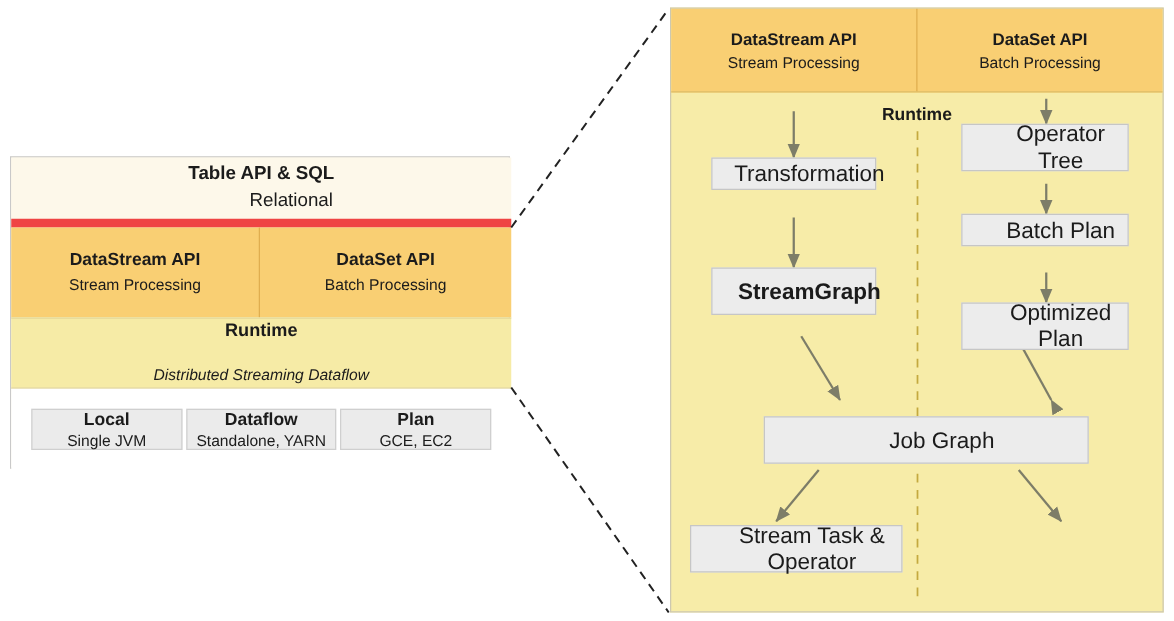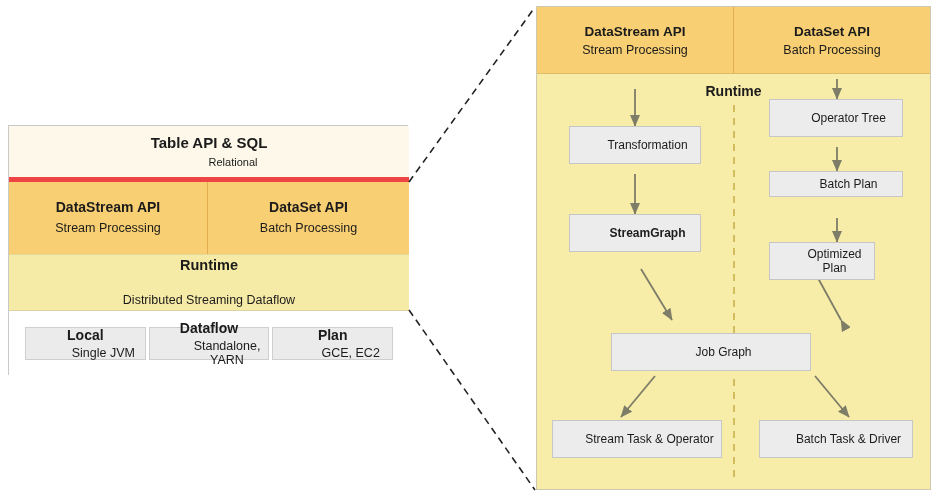--- a/index.html
+++ b/index.html
@@ -42,63 +42,63 @@
     left: 8px;
     top: 125px;
     width: 400px;
     height: 250px;
     border: 1px solid #c9c9c9;
     background: #fdf8e8;
   }
   .layer-table {
     left: 0; top: 0; width: 400px; height: 56px;
     background: #fdf8ea;
-    border-bottom: 5px solid #ef4444;
+    border-bottom: 7px solid #ef4444;
   }
   .layer-table .t1 { font-size: 15px; }
-  .layer-table .t2 { font-size: 11px; margin-top: 3px; margin-left: 48px; }
+  .layer-table .t2 { font-size: 15px; margin-top: 3px; margin-left: 48px; }
 
   .layer-api {
     top: 56px; height: 72px;
     background: #f9cf73;
   }
   .api-left  { left: 0;     width: 199px; border-right: 1px solid #e0ae4f; }
   .api-right { left: 199px; width: 201px; }
   .layer-api .t1 { font-size: 14px; }
   .layer-api .t2 { font-size: 12.5px; margin-top: 4px; }
 
   .layer-runtime {
     left: 0; top: 128px; width: 400px; height: 57px;
     background: #f6eba6;
     border-top: 1px solid #e2d79a;
     border-bottom: 1px solid #ddd3a2;
   }
   .layer-runtime .t1 { font-size: 14.5px; }
-  .layer-runtime .t2 { font-size: 12.5px; margin-top: 19px; }
+  .layer-runtime .t2 { font-size: 12.5px; margin-top: 19px; font-style: italic; }
 
   .layer-infra {
     left: 0; top: 185px; width: 400px; height: 65px;
     background: #ffffff;
     display: flex;
     gap: 3px;
     padding: 16px;
   }
   .infra-cell {
     flex: 1 1 0;
     background: #ebebeb;
     border: 1px solid #cfcfcf;
     display: flex;
     flex-direction: column;
     align-items: center;
     justify-content: center;
     text-align: center;
     box-sizing: border-box;
   }
   .infra-cell .t1 { font-size: 14px; font-weight: bold; }
-  .infra-cell .t2 { font-size: 12.5px; margin-top: 3px; margin-left: 36px; }
+  .infra-cell .t2 { font-size: 12.5px; margin-top: 3px; }
 
   
   #connectors {
     position: absolute;
     left: 0; top: 0;
     width: 939px; height: 497px;
     pointer-events: none;
   }
 
   
@@ -140,21 +140,21 @@
   }
 
   
   .node {
     background: #ececec;
     border: 1px solid #c6c6c6;
     display: flex;
     align-items: center;
     justify-content: center;
     text-align: center;
-    font-size: 12px;
+    font-size: 18px;
     color: #1b1b1b;
     padding-left: 25px;
   }
 
   
   #panel-arrows {
     position: absolute;
     left: 0; top: 0;
     width: 393px; height: 482px;
     pointer-events: none;
@@ -241,43 +241,40 @@
       <line x1="300" y1="140" x2="300" y2="164" stroke="#7d7d68" stroke-width="1.8" marker-end="url(#ah)"></line>
       <line x1="300" y1="211" x2="300" y2="235" stroke="#7d7d68" stroke-width="1.8" marker-end="url(#ah)"></line>
 
       <line x1="104" y1="262" x2="135" y2="313" stroke="#7d7d68" stroke-width="1.8" marker-end="url(#ah)"></line>
       <line x1="304" y1="313" x2="276" y2="262" stroke="#7d7d68" stroke-width="1.8" marker-start="url(#ah)"></line>
 
       <line x1="118" y1="369" x2="84" y2="410" stroke="#7d7d68" stroke-width="1.8" marker-end="url(#ah)"></line>
       <line x1="278" y1="369" x2="312" y2="410" stroke="#7d7d68" stroke-width="1.8" marker-end="url(#ah)"></line>
     </svg>
 
-    <div class="abs node" style="left:32px; top:119px; width:132px; height:38px;">
+    <div class="abs node" style="left:32px; top:119px; width:132px; height:26px;">
       <span>Transformation</span>
     </div>
     <div class="abs node" style="left:32px; top:207px; width:132px; height:38px;font-weight:bold;">
       <span>StreamGraph</span>
     </div>
 
     <div class="abs node" style="left:232px; top:92px; width:134px; height:38px;">
       <span>Operator Tree</span>
     </div>
     <div class="abs node" style="left:232px; top:164px; width:134px; height:26px;">
       <span>Batch Plan</span>
     </div>
-    <div class="abs node" style="left:232px; top:235px; width:106px; height:38px;">
+    <div class="abs node" style="left:232px; top:235px; width:134px; height:38px;">
       <span>Optimized Plan</span>
     </div>
 
-    <div class="abs node" style="left:74px; top:326px; width:200px; height:38px;">
+    <div class="abs node" style="left:74px; top:326px; width:260px; height:38px;">
       <span>Job Graph</span>
     </div>
 
     <div class="abs node" style="left:15px; top:413px; width:170px; height:38px;">
       <span>Stream Task &amp; Operator</span>
     </div>
-    <div class="abs node" style="left:222px; top:413px; width:154px; height:38px;">
-      <span>Batch Task &amp; Driver</span>
-    </div>
 
   </div>
 
 </div>
 
 </body></html>

